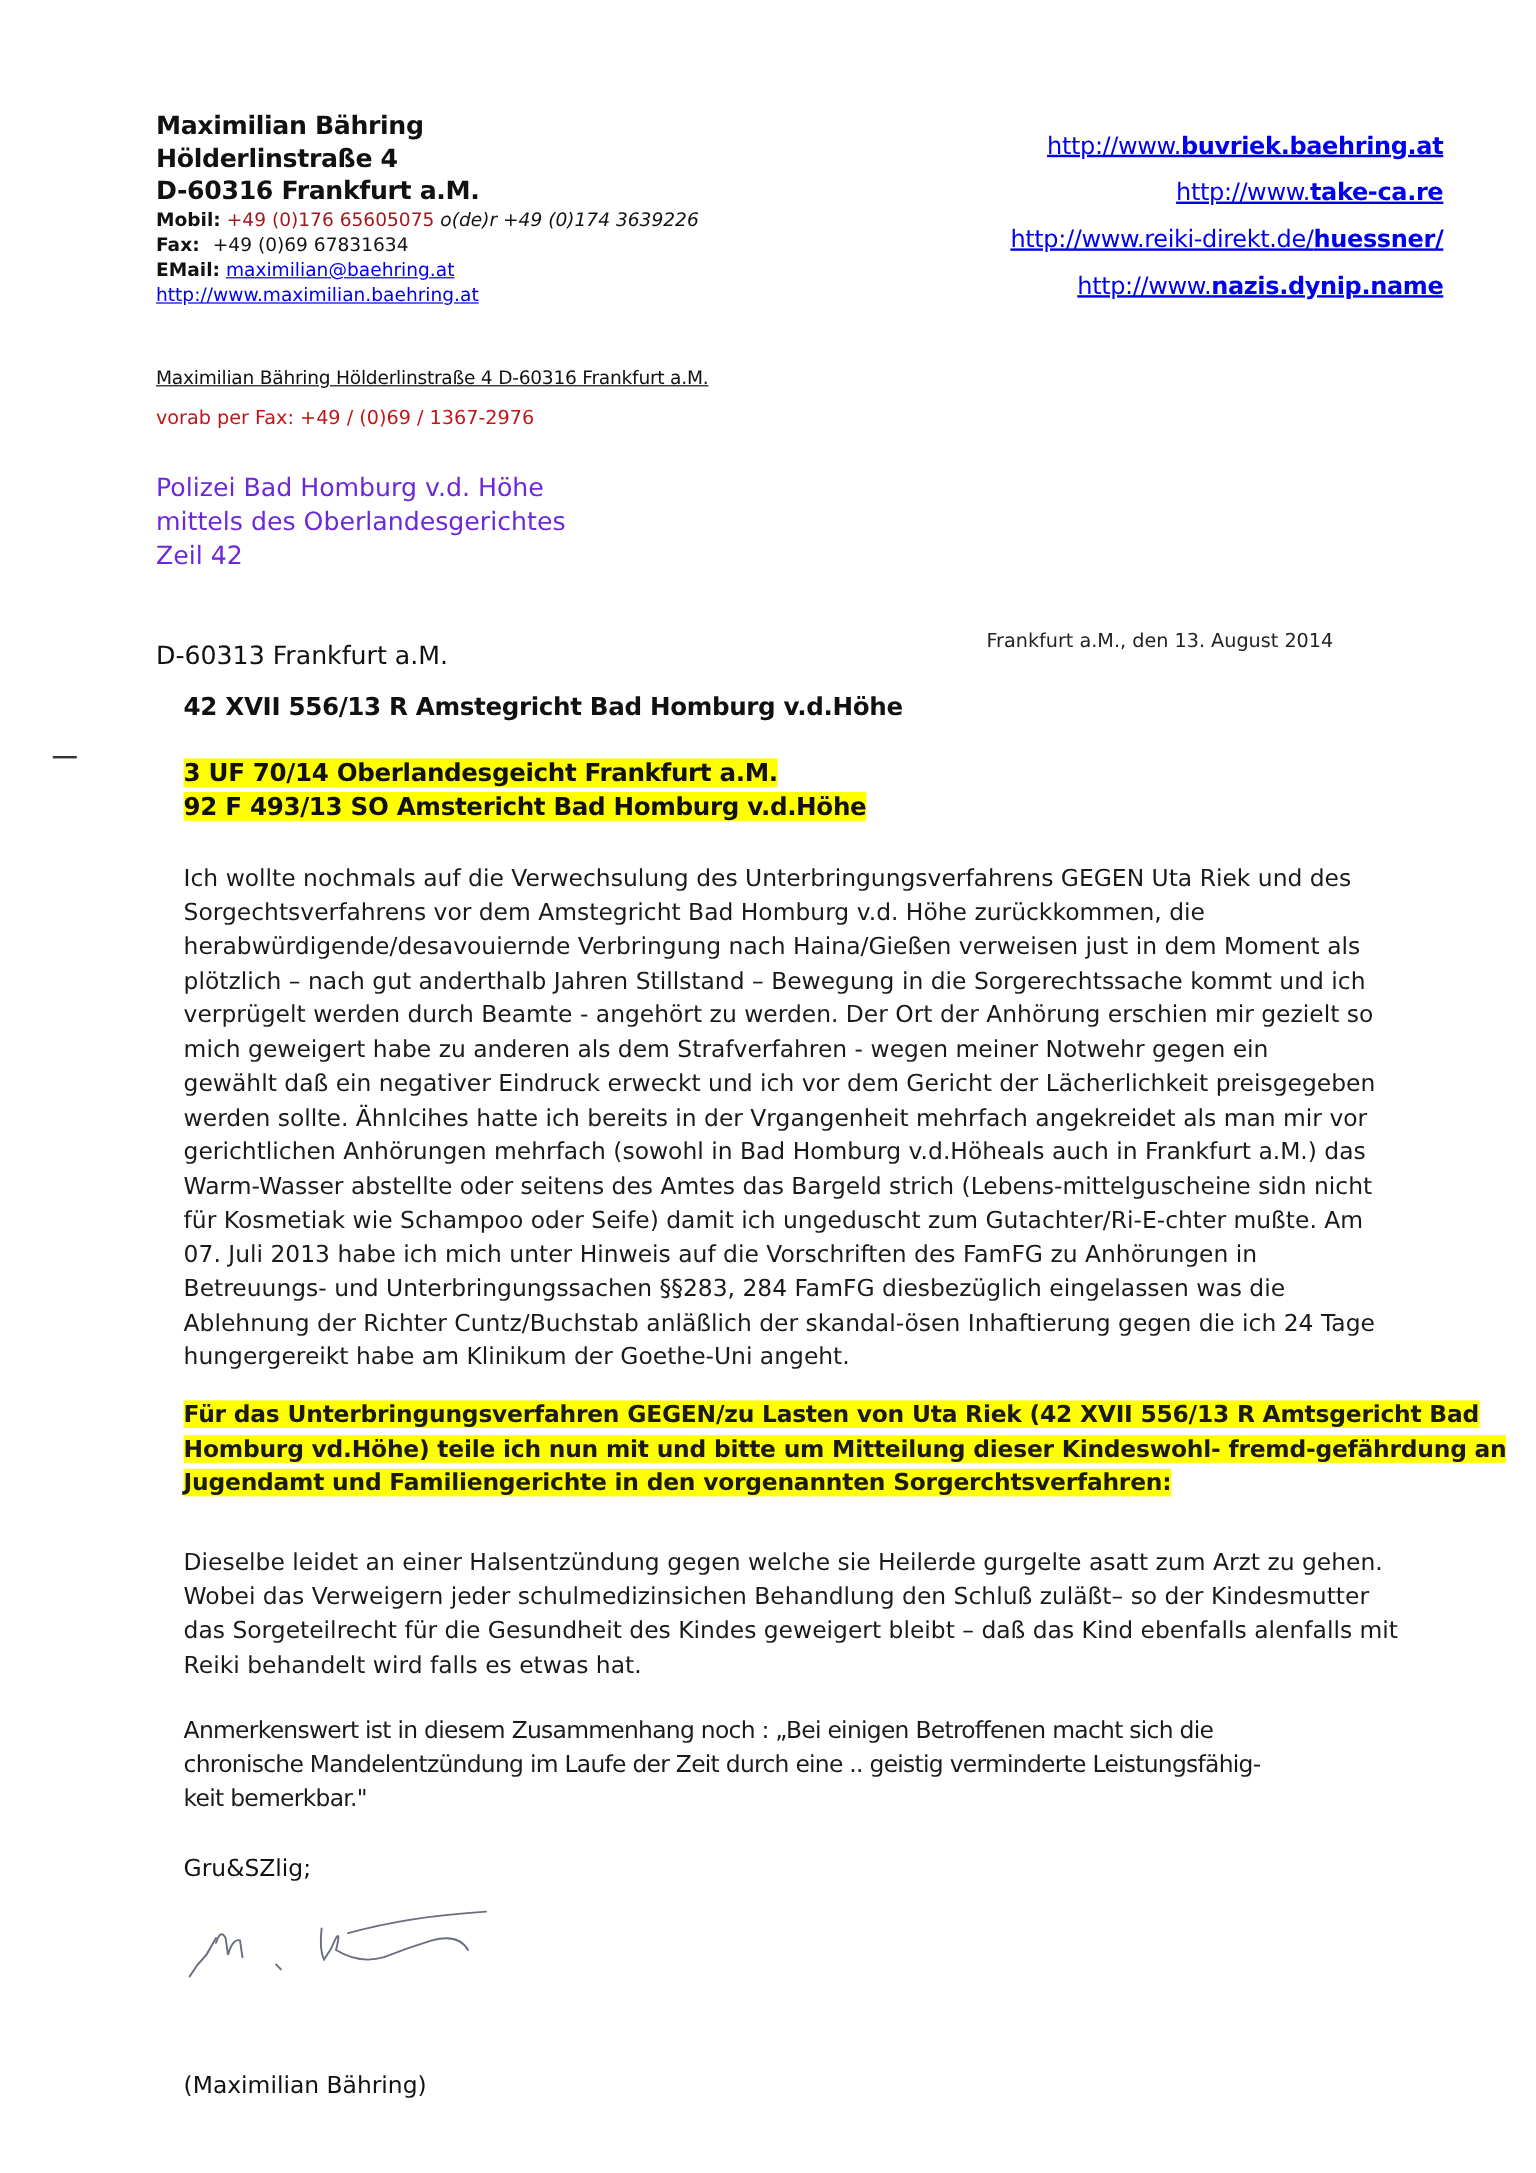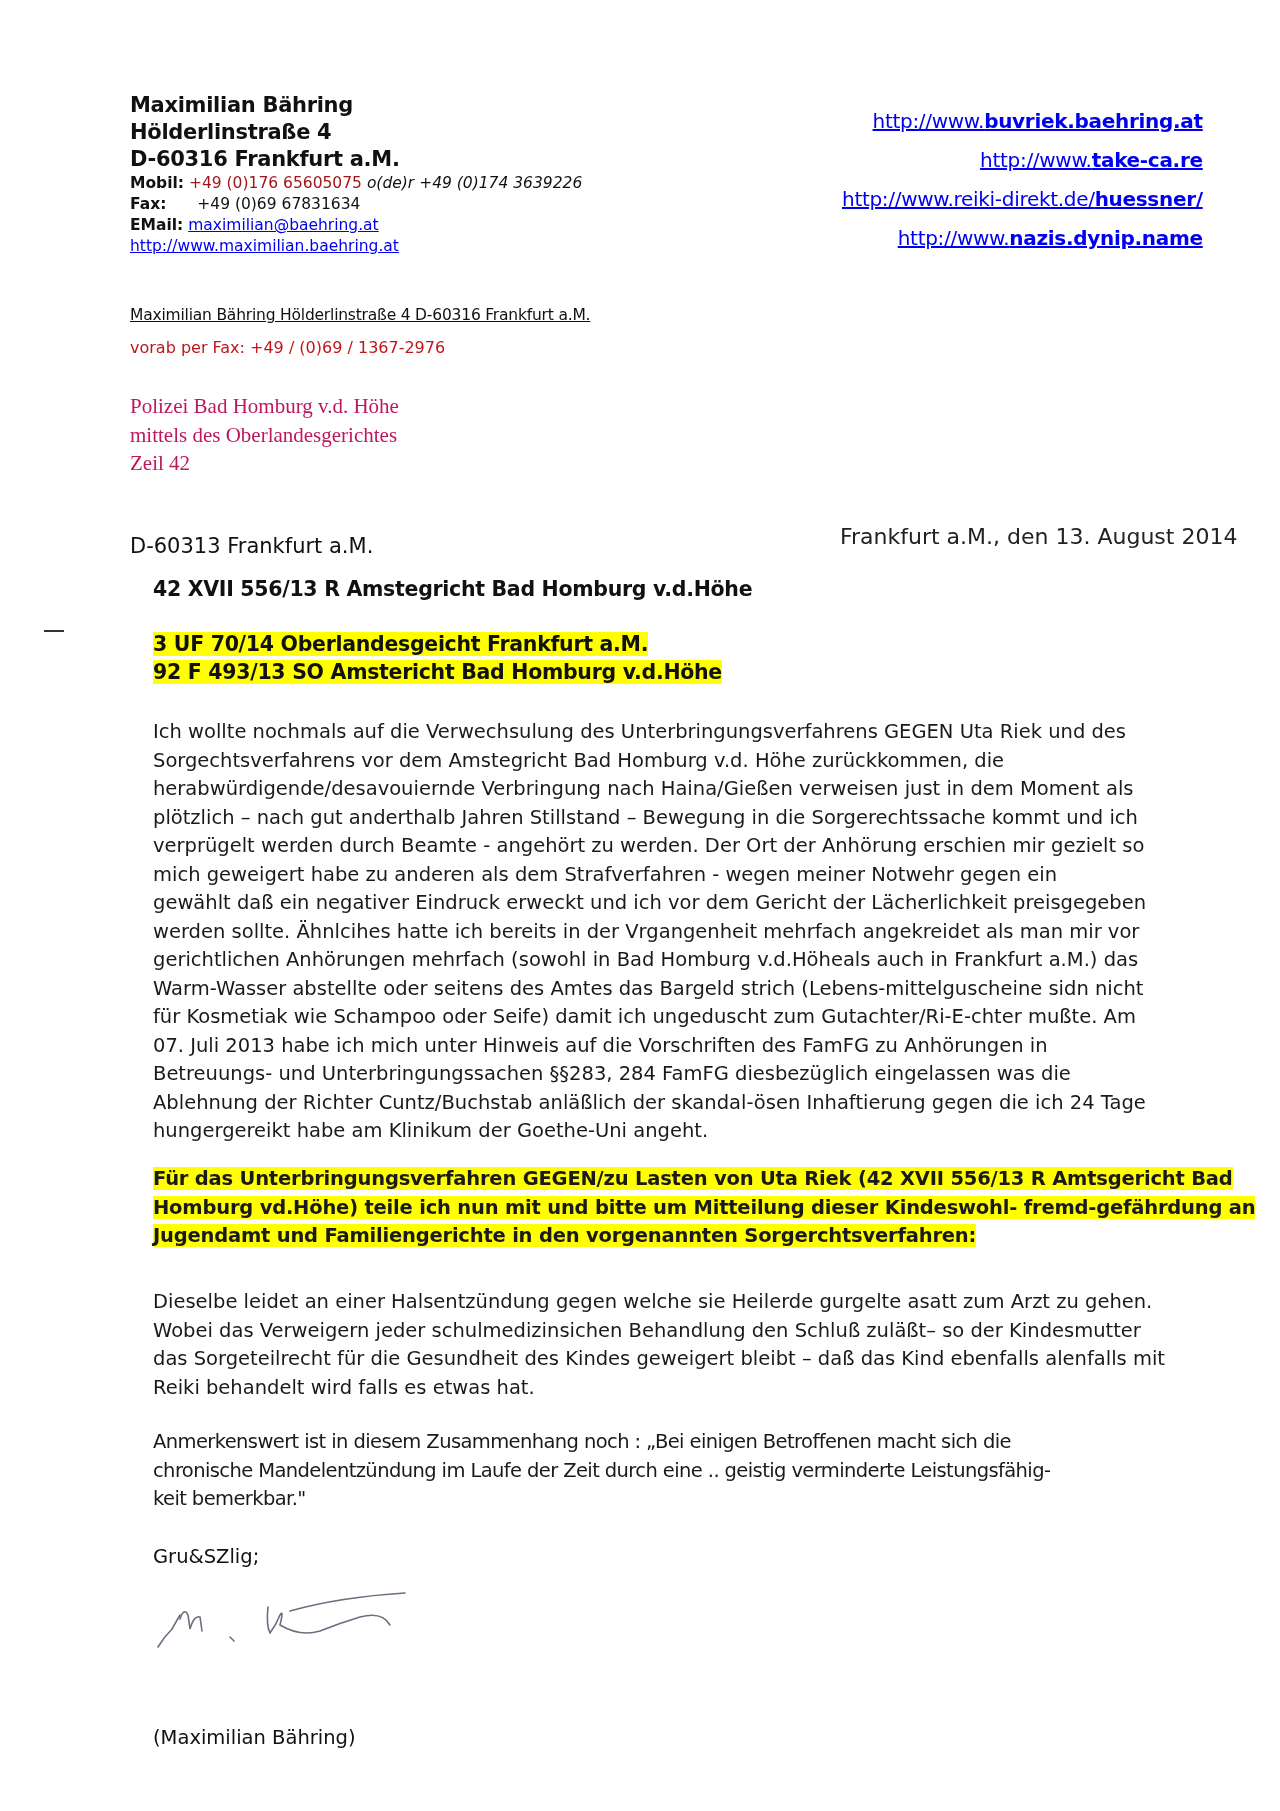--- a/index.html
+++ b/index.html
@@ -10,33 +10,33 @@
   .abs { position: absolute; white-space: nowrap; }
   a, .link { color: #0000ee; text-decoration: underline; }
 
   
   #sender { left: 130px; top: 92px; }
   #sender .big { font-size: 21px; font-weight: bold; line-height: 27px; letter-spacing: -0.3px; }
   #sender .small { font-size: 15.5px; line-height: 21px; }
   #sender .lbl { font-weight: bold; }
   .red { color: #a3161a; }
   .it { font-style: italic; }
-  .fax-val { margin-left: 26px; }
+  .fax-val { margin-left: 6px; }
 
   
   #links { left: 842px; top: 102px; text-align: right; }
   #links .lk { font-size: 20px; font-weight: bold; line-height: 39px; letter-spacing: -0.3px; }
   #links .lk .normal { font-weight: normal; }
 
   #return-addr { left: 130px; top: 306px; font-size: 15.5px; text-decoration: underline; letter-spacing: -0.2px; }
   #fax-note { left: 130px; top: 338px; font-size: 16px; color: #c0161a; }
 
-  #recipient { left: 130px; top: 392px; font-size: 21px; line-height: 28.5px; color: #be185d; font-family: Liberation Serif, serif; }
+  #recipient { left: 130px; top: 392px; font-size: 21px; line-height: 28.5px; color: #6d28d9; }
   #recipient-city { left: 130px; top: 534px; font-size: 21px; color: #111; }
-  #date { left: 840px; top: 524px; font-size: 22px; color: #222; }
+  #date { left: 822px; top: 524px; font-size: 16px; color: #222; }
 
   #ref1 { left: 153px; top: 577px; font-size: 20.5px; font-weight: bold; letter-spacing: -0.3px; }
   #dash { left: 44px; top: 630px; width: 20px; height: 2px; background: #333; }
   #refs-hl { left: 153px; top: 630px; font-size: 20.5px; font-weight: bold; line-height: 28px; letter-spacing: -0.3px; }
   .hl { background: #ffff00; }
 
   .para { position: absolute; left: 153px; width: 1060px; font-size: 19.5px; line-height: 28.5px; color: #1a1a1a; }
   .para .line { display: block; white-space: nowrap; }
   #p1 { top: 718px; }
   #p2 { top: 1165px; font-weight: bold; letter-spacing: -0.2px; }

